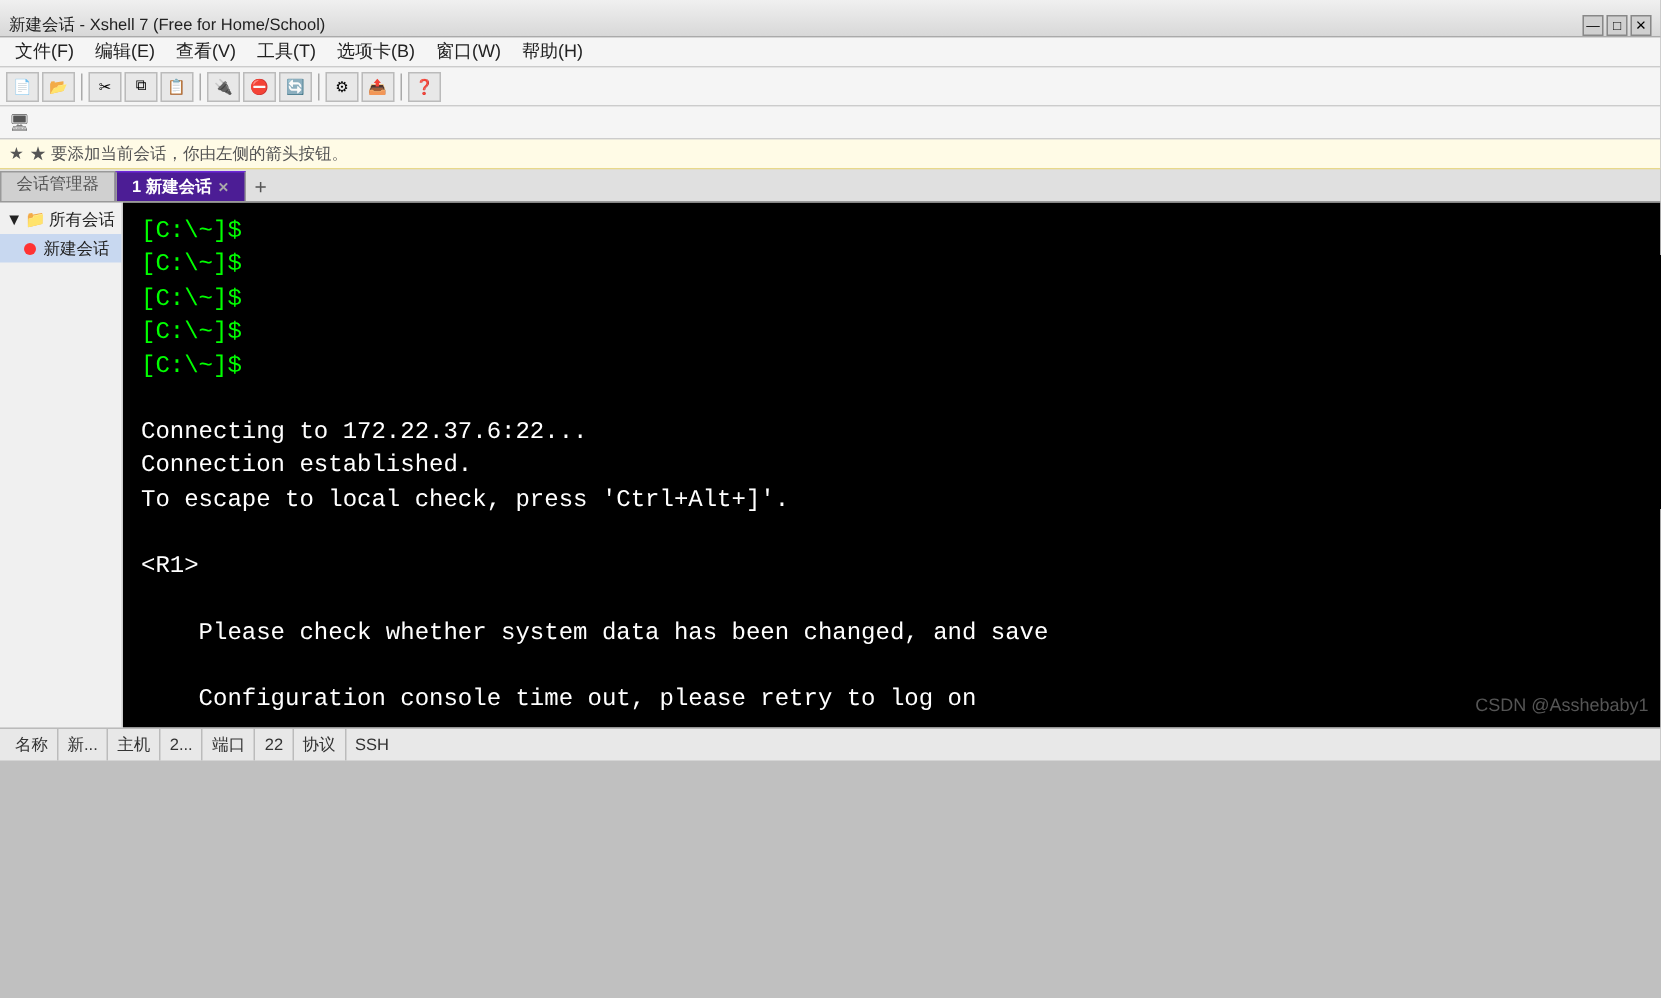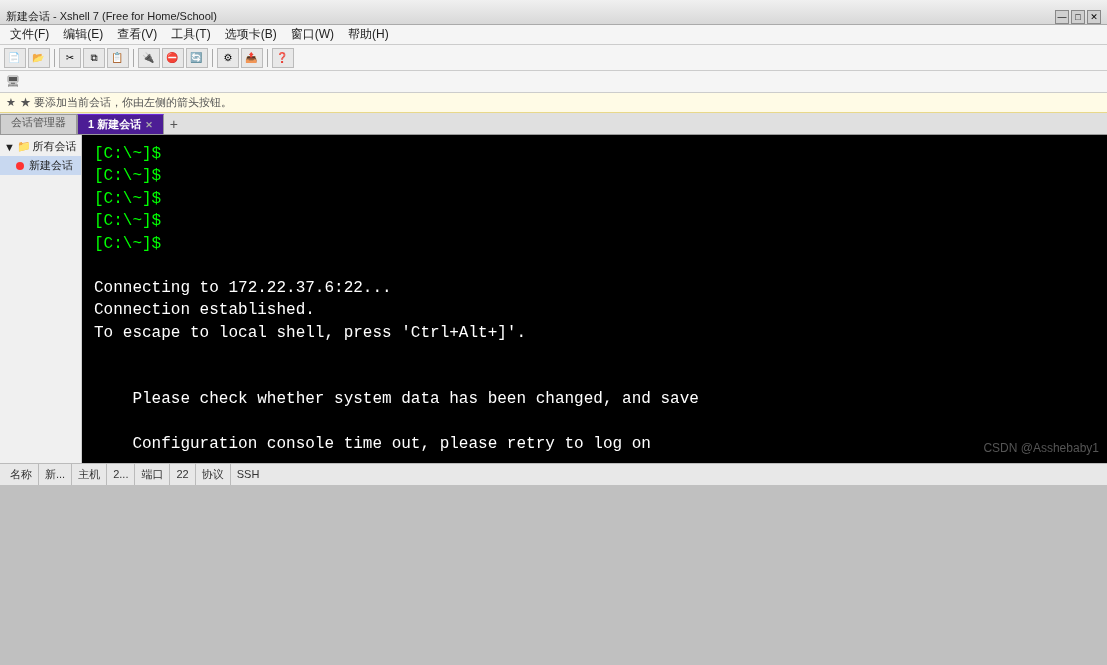--- a/index.html
+++ b/index.html
@@ -281,22 +281,23 @@
 
   <div class="terminal">
     <div class="terminal-line">[C:\~]$</div>
     <div class="terminal-line">[C:\~]$</div>
     <div class="terminal-line">[C:\~]$</div>
     <div class="terminal-line">[C:\~]$</div>
     <div class="terminal-line">[C:\~]$</div>
     <div class="terminal-blank"></div>
     <div class="terminal-line terminal-white">Connecting to 172.22.37.6:22...</div>
     <div class="terminal-line terminal-white">Connection established.</div>
-    <div class="terminal-line terminal-white">To escape to local shell, press 'Ctrl+Alt+]'.</div>
+    <div class="terminal-line terminal-white">To escape to local check, press 'Ctrl+Alt+]'.</div>
     <div class="terminal-blank"></div>
+    <div class="terminal-line terminal-white">&lt;R1&gt;</div>
     <div class="terminal-blank"></div>
     <div class="terminal-line terminal-white">    Please check whether system data has been changed, and save</div>
     <div class="terminal-blank"></div>
     <div class="terminal-line terminal-white">    Configuration console time out, please retry to log on</div>
 
     <div class="watermark">CSDN @Asshebaby1</div>
   </div>
 
 </div>
 

